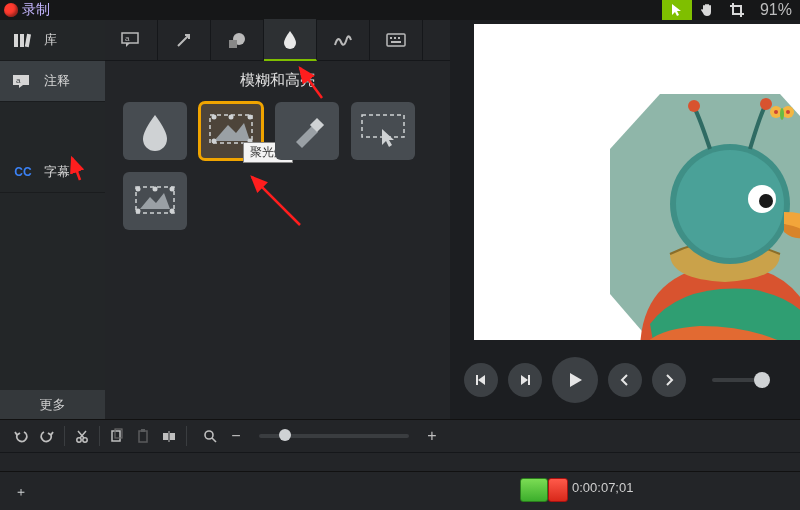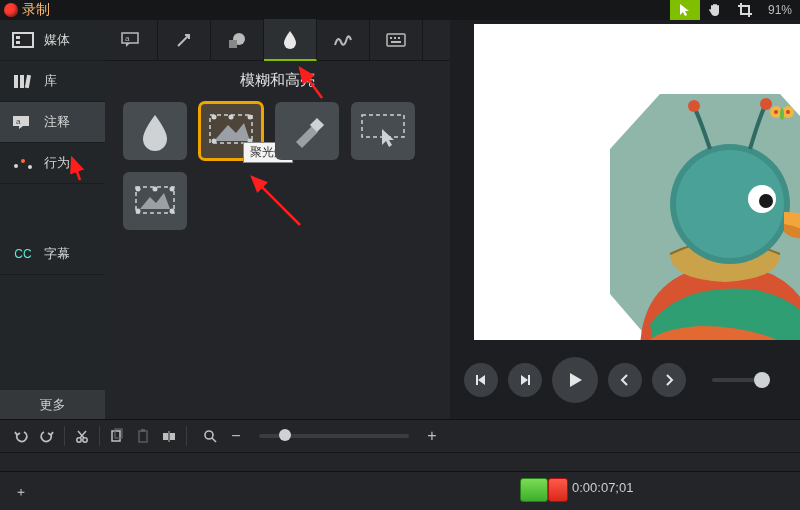--- a/index.html
+++ b/index.html
@@ -1,22 +1,22 @@
 <!DOCTYPE html>
 <html><head>
 <meta charset="utf-8">
 <style>
   html,body{margin:0;padding:0;width:800px;height:510px;background:#1c1e21;font-family:"Microsoft YaHei",Arial,sans-serif;color:#c8c8c8;overflow:hidden;font-size:13px;}
   .topbar{position:absolute;left:0;top:0;right:0;height:20px;background:#161718;border-bottom:2px solid #7fbf00;}
-  .record-btn{position:absolute;left:4px;top:0;height:20px;display:flex;align-items:center;color:#fdba74;font-size:14px;}
+  .record-btn{position:absolute;left:4px;top:0;height:20px;display:flex;align-items:center;color:#c4b5fd;font-size:14px;}
   .record-dot{width:14px;height:14px;border-radius:50%;background:#ff3b2f;margin-right:4px;box-shadow:inset -2px -2px 3px rgba(0,0,0,.4);}
   .top-right{position:absolute;right:0;top:0;height:20px;display:flex;align-items:center;}
   .top-ico{width:30px;height:20px;display:flex;align-items:center;justify-content:center;}
   .top-ico.sel{background:#7fbf00;}
-  .zoom-txt{color:#bdbdbd;font-size:12px;margin:0 8px 0 8px;}
+  .zoom-txt{color:#bdbdbd;font-size:16px;margin:0 8px 0 8px;}
 
   
   .sidebar{position:absolute;left:0;top:20px;width:105px;bottom:90px;background:#232628;}
   .side-item{height:40px;display:flex;align-items:center;padding-left:12px;border-bottom:1px solid #1a1c1e;color:#d6d6d6;font-size:13px;cursor:pointer;}
   .side-item.active{background:#3a3f43;}
   .side-item .sico{width:22px;height:18px;margin-right:10px;display:flex;align-items:center;justify-content:center;}
   .more-btn{position:absolute;left:0;right:0;bottom:0;height:30px;background:#34383b;display:flex;align-items:center;justify-content:center;color:#d0d0d0;font-size:13px;cursor:pointer;}
 
   
   .tools{position:absolute;left:105px;top:20px;width:345px;bottom:90px;background:#232528;}
@@ -86,61 +86,41 @@
           <path d="M3 0 L3 11 L14 11 M0 3 L11 3 L11 14" stroke="#d8d8d8" stroke-width="2" fill="none"></path>
         </svg>
     </div>
     <div class="zoom-txt">91%</div>
   </div>
 </div>
 
 <div class="sidebar">
   <div class="side-item">
     <span class="sico">
-      <svg width="20" height="14">
-          <rect x="0" y="0" width="20" height="14" fill="none" stroke="#d6d6d6" stroke-width="2"></rect>
-          <rect x="3" y="3" width="4" height="3" fill="#d6d6d6"></rect>
-          <rect x="3" y="8" width="4" height="3" fill="#d6d6d6"></rect>
-        </svg>
-    </span>
-    <span>媒体</span>
-  </div>
-  <div class="side-item">
-    <span class="sico">
       <svg width="20" height="16">
           <rect x="1" y="2" width="4" height="13" fill="#d6d6d6"></rect>
           <rect x="7" y="2" width="4" height="13" fill="#d6d6d6"></rect>
           <rect x="13" y="2" width="4" height="13" fill="#d6d6d6" transform="rotate(10 15 8)"></rect>
         </svg>
     </span>
     <span>库</span>
   </div>
   <div class="side-item active">
     <span class="sico">
       <svg width="20" height="14">
           <rect x="0" y="1" width="16" height="10" fill="#d6d6d6"></rect>
           <path d="M6 11 L6 14 L10 11" fill="#d6d6d6"></path>
           <text x="3" y="9" font-size="8" fill="#3a3f43">a</text>
         </svg>
     </span>
     <span>注释</span>
   </div>
-  <div class="side-item">
-    <span class="sico">
-      <svg width="20" height="14">
-          <circle cx="3" cy="10" r="2" fill="#d6d6d6"></circle>
-          <circle cx="10" cy="5" r="2" fill="#ff6a3c"></circle>
-          <circle cx="17" cy="11" r="2" fill="#d6d6d6"></circle>
-        </svg>
-    </span>
-    <span>行为</span>
-  </div>
   <div style="height:50px"></div>
   <div class="side-item">
-    <span class="sico" style="font-weight:normal;color:#5eead4;font-size:12px;">CC</span>
+    <span class="sico" style="font-weight:bold;color:#3b82f6;font-size:12px;">CC</span>
     <span>字幕</span>
   </div>
   <div class="more-btn">
     <span>更多</span>
   </div>
 </div>
 
 <div class="tools">
   <div class="tool-tabs">
     <div class="ttab">

